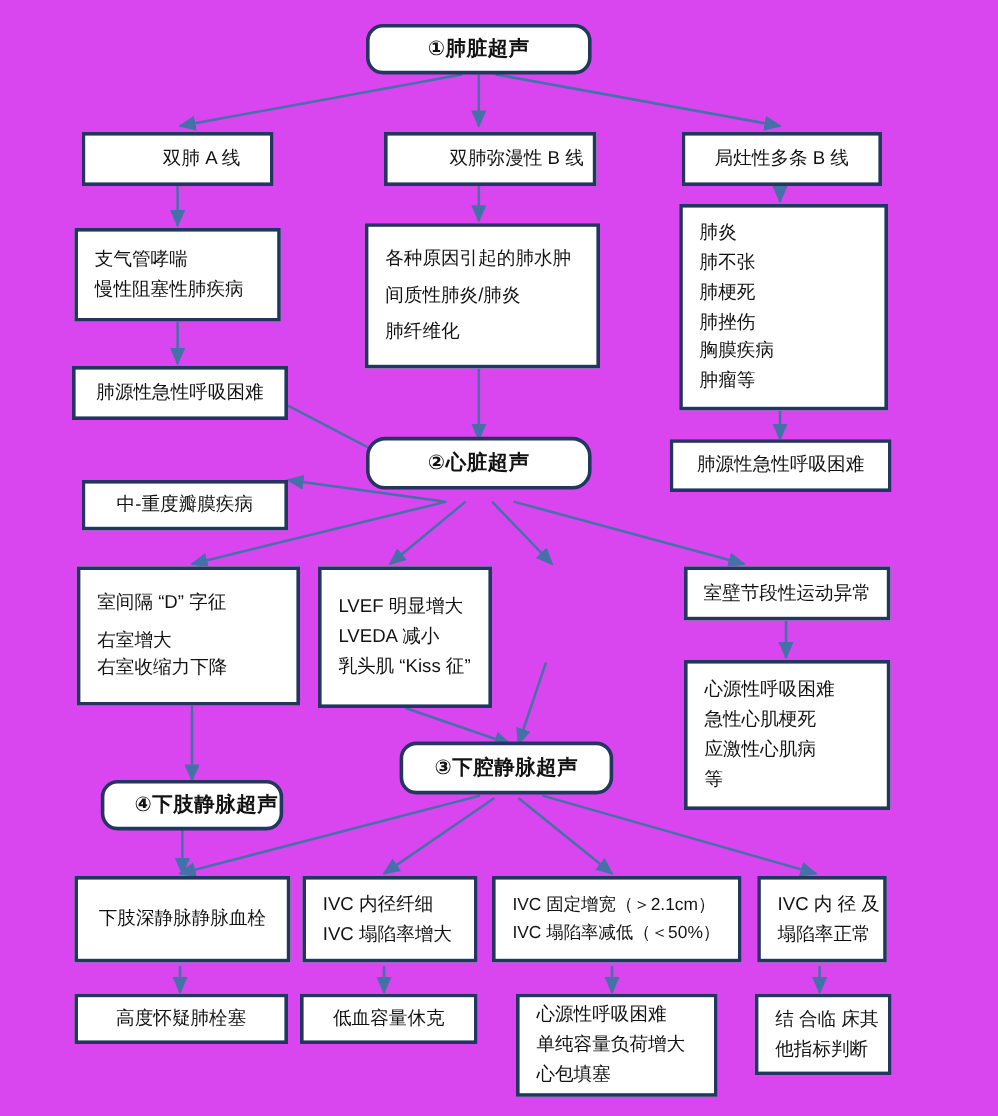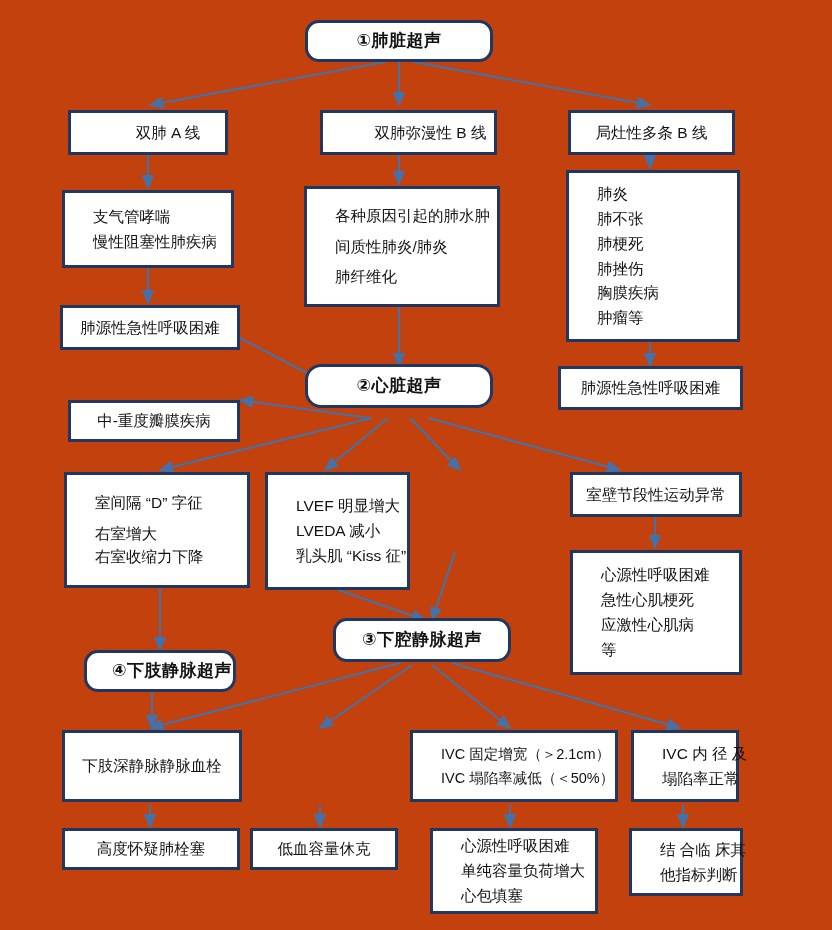--- a/index.html
+++ b/index.html
@@ -7,21 +7,21 @@
     padding: 0;
     background: #ffffff;
   }
   body {
     font-family: "Liberation Sans", "DejaVu Sans", sans-serif;
   }
   #canvas {
     position: relative;
     width: 832px;
     height: 930px;
-    background: #c2410c;
+    background: #d946ef;
     overflow: hidden;
   }
   #edges {
     position: absolute;
     left: 0;
     top: 0;
     width: 832px;
     height: 930px;
     pointer-events: none;
   }
@@ -46,21 +46,21 @@
     white-space: nowrap;
   }
   .node.center .line {
     text-align: center;
   }
   .node.center {
     align-items: center;
   }
   .node.left {
     align-items: flex-start;
-    padding-left: 28px;
+    padding-left: 14px;
   }
   .node.title .line {
     font-weight: bold;
     font-size: 17px;
     letter-spacing: 0.5px;
   }
   .node.multi .line + .line {
     margin-top: 7px;
   }
   .node.loose .line + .line {
@@ -203,20 +203,24 @@
   </div>
 
   <div class="node rounded center title" style="left:84px; top:650px; width:152px; height:42px;padding-left:24px;">
     <div class="line">④下肢静脉超声</div>
   </div>
 
   <div class="node center" style="left:62px; top:730px; width:180px; height:72px;">
     <div class="line">下肢深静脉静脉血栓</div>
   </div>
 
+  <div class="node left multi" style="left:252px; top:730px; width:146px; height:72px;">
+    <div class="line">IVC 内径纤细</div>
+    <div class="line">IVC 塌陷率增大</div>
+  </div>
 
   <div class="node left multi" style="left:410px; top:730px; width:208px; height:72px;">
     <div class="line" style="font-size:14.5px;">IVC 固定增宽（＞2.1cm）</div>
     <div class="line" style="font-size:14.5px;">IVC 塌陷率减低（＜50%）</div>
   </div>
 
   <div class="node left multi" style="left:631px; top:730px; width:108px; height:72px;">
     <div class="line">IVC 内 径 及</div>
     <div class="line">塌陷率正常</div>
   </div>

